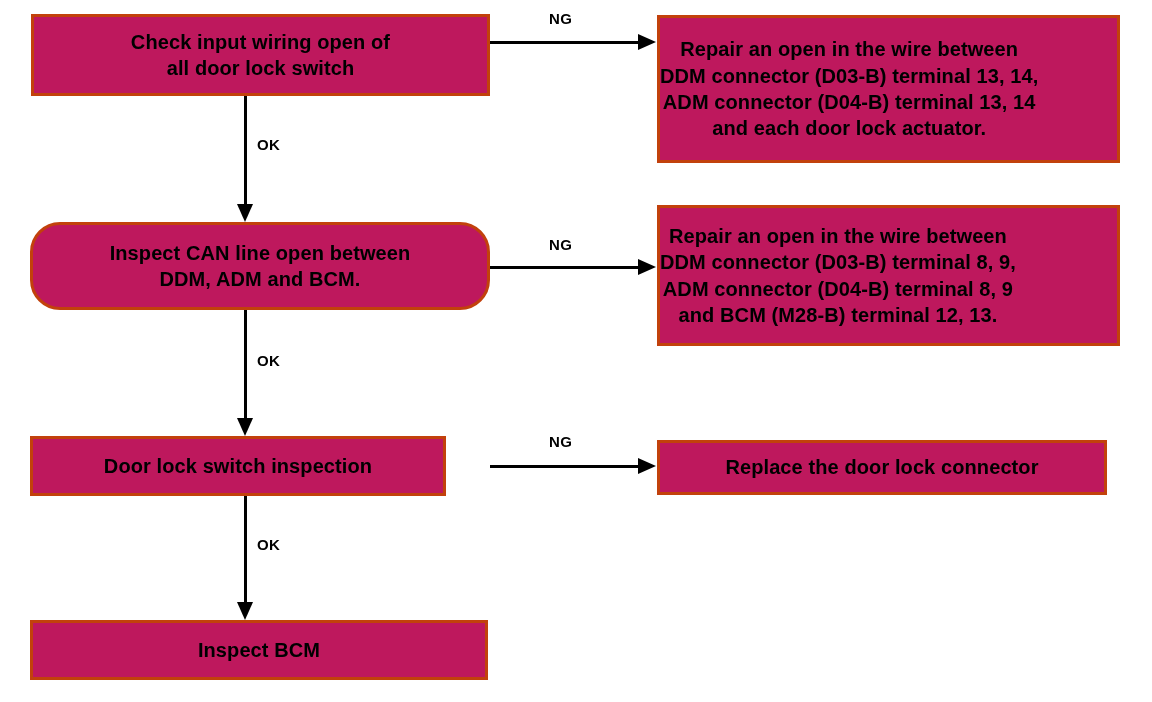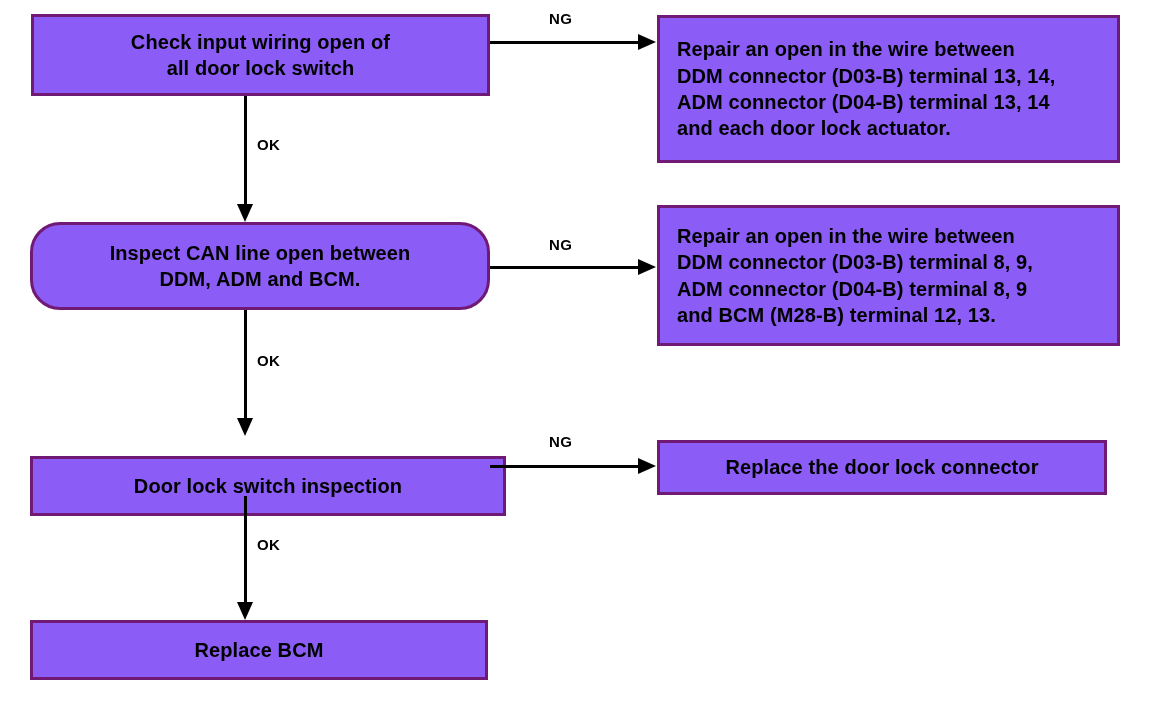--- a/index.html
+++ b/index.html
@@ -14,41 +14,40 @@
   #canvas {
     position: relative;
     width: 1152px;
     height: 702px;
     background: #ffffff;
     overflow: hidden;
   }
   .node {
     position: absolute;
     box-sizing: border-box;
-    border: 3px solid #701a75;
-    background: #8b5cf6;
+    border: 3px solid #c2410c;
+    background: #be185d;
     display: flex;
     align-items: center;
     justify-content: center;
   }
   .node .node-text {
     font-weight: bold;
     color: #000000;
     font-size: 20px;
     line-height: 1.32;
     text-align: center;
     white-space: pre-line;
     letter-spacing: 0.1px;
   }
   .node.left-align {
     justify-content: flex-start;
   }
   .node.left-align .node-text {
-    text-align: left;
-    padding-left: 17px;
+    text-align: center;
     padding-right: 8px;
   }
   .edge-label {
     position: absolute;
     font-weight: bold;
     font-size: 15px;
     color: #000000;
     letter-spacing: 0.3px;
   }
   .hline {
@@ -100,30 +99,30 @@
 DDM, ADM and BCM.</div>
   </div>
 
   <div class="node left-align" style="left:657px; top:205px; width:463px; height:141px;">
     <div class="node-text">Repair an open in the wire between
 DDM connector (D03-B) terminal 8, 9,
 ADM connector (D04-B) terminal 8, 9
 and BCM (M28-B) terminal 12, 13.</div>
   </div>
 
-  <div class="node" style="left:30px; top:456px; width:476px; height:60px;">
+  <div class="node" style="left:30px; top:436px; width:416px; height:60px;">
     <div class="node-text">Door lock switch inspection</div>
   </div>
 
   <div class="node" style="left:657px; top:440px; width:450px; height:55px;">
     <div class="node-text">Replace the door lock connector</div>
   </div>
 
   <div class="node" style="left:30px; top:620px; width:458px; height:60px;">
-    <div class="node-text">Replace BCM</div>
+    <div class="node-text">Inspect BCM</div>
   </div>
 
   <div class="hline" style="left:490px; top:41px; width:150px;"></div>
   <div class="arrow-right" style="left:638px; top:34px;"></div>
   <div class="edge-label" style="left:549px; top:10px;">NG</div>
 
   <div class="vline" style="left:244px; top:96px; height:110px;"></div>
   <div class="arrow-down" style="left:237px; top:204px;"></div>
   <div class="edge-label" style="left:257px; top:136px;">OK</div>
 

